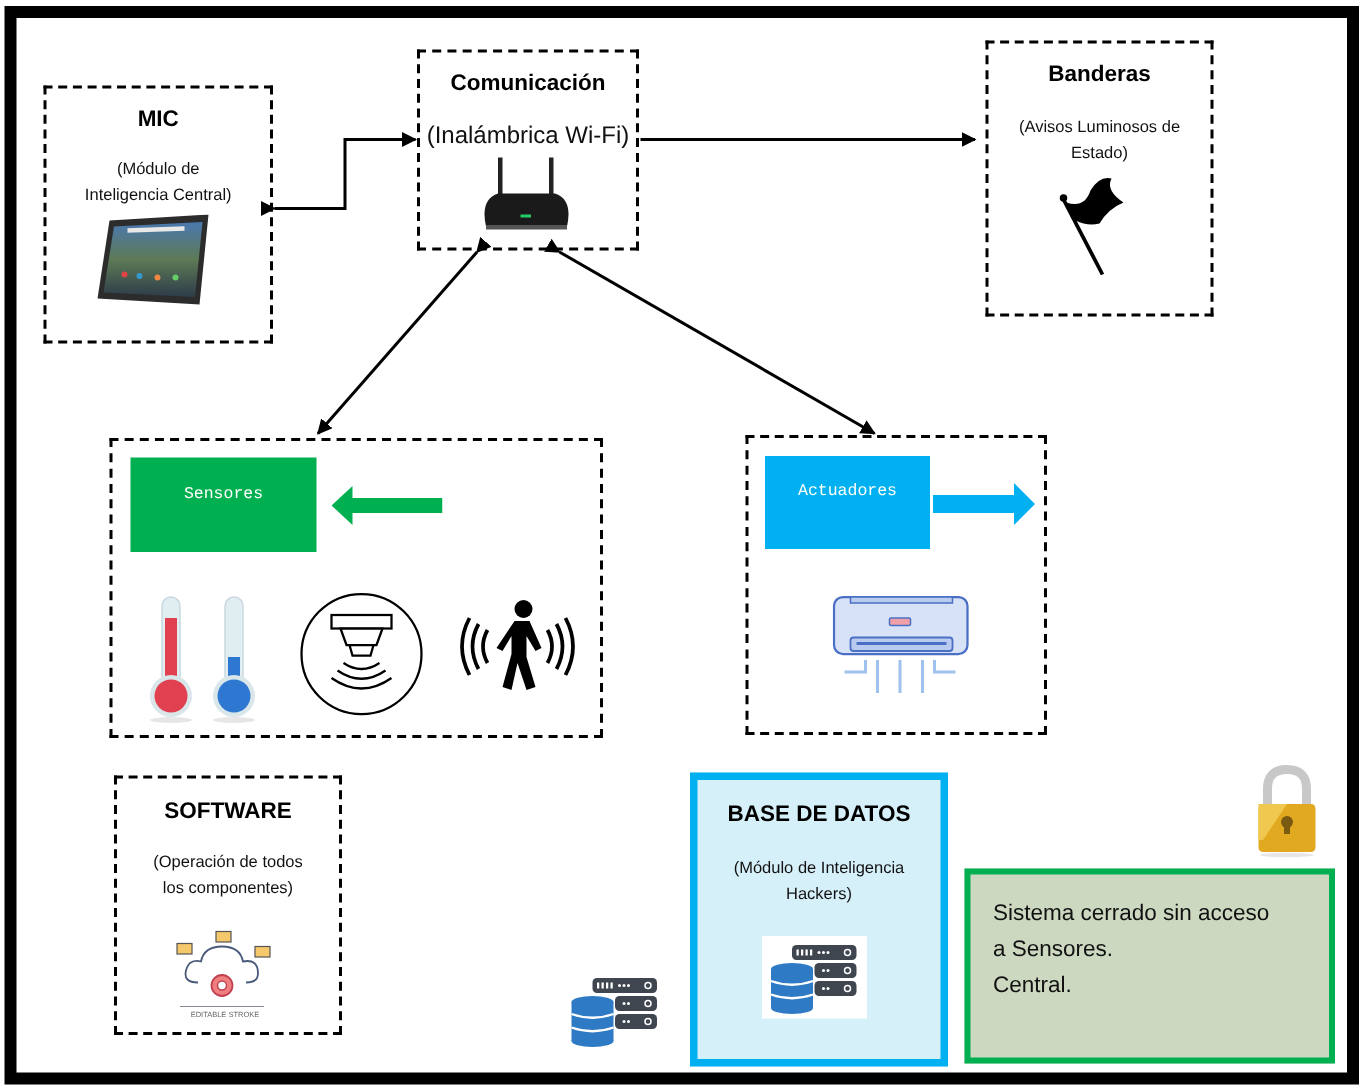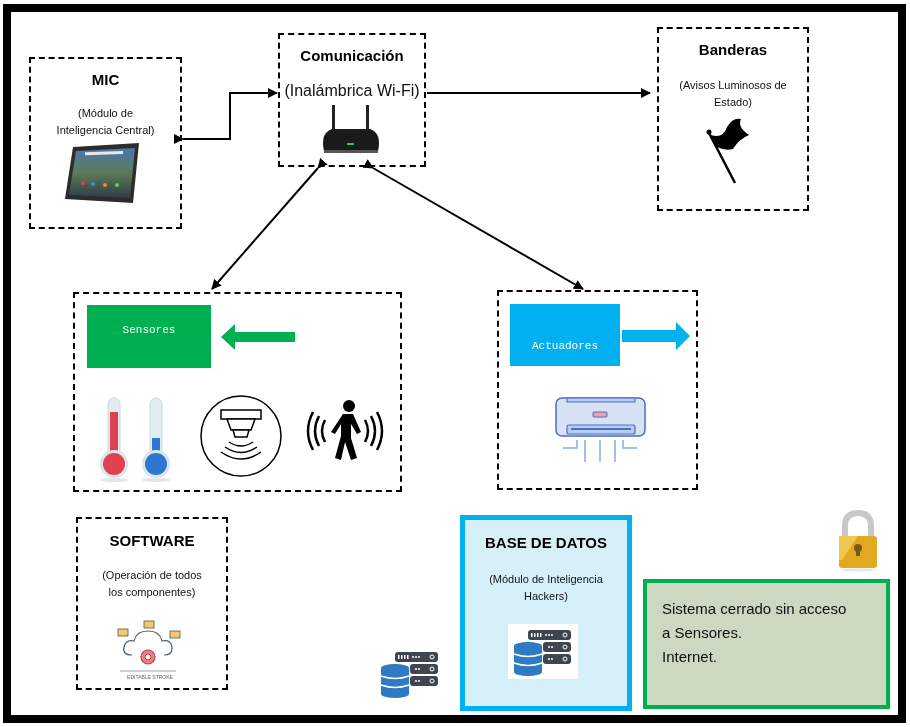--- a/index.html
+++ b/index.html
@@ -109,21 +109,21 @@
     <path d="M20,22 Q14,33 20,44" fill="none" stroke="#000" stroke-width="2.5"></path>
     <path d="M60,22 Q66,33 60,44" fill="none" stroke="#000" stroke-width="2.5"></path>
     <path d="M66,18 Q74,33 66,48" fill="none" stroke="#000" stroke-width="2.5"></path>
     <path d="M72,14 Q82,33 72,52" fill="none" stroke="#000" stroke-width="2.5"></path>
     <circle cx="44" cy="8" r="6" fill="#000"></circle>
     <path d="M38,16 L48,16 L56,34 L52,36 L46,26 L46,40 L52,60 L46,62 L40,44 L36,62 L30,60 L36,38 L36,26 L30,36 L26,34 Z" fill="#000"></path>
   </svg>
 </div>
 
 <div class="dbox" style="left:497px;top:290px;width:201px;height:200px;">
-  <div class="abs serif" style="left:11px;top:12px;width:110px;height:62px;background:#00b0f0;color:#fff;font-size:11px;text-align:center;padding-top:36px;">Actuadores</div>
+  <div class="abs serif" style="left:11px;top:12px;width:110px;height:62px;background:#00b0f0;color:#fff;font-size:11px;text-align:center;padding-top:18px;">Actuadores</div>
   <svg class="abs" style="left:123px;top:30px;" width="68" height="28" viewBox="0 0 68 28">
     <polygon points="0,8 54,8 54,0 68,14 54,28 54,20 0,20" fill="#00b0f0"></polygon>
   </svg>
   <svg class="abs" style="left:56px;top:104px;" width="92" height="70" viewBox="0 0 92 70">
     <rect x="1" y="2" width="89" height="38" rx="6" fill="#d7e2f6" stroke="#4a6fc4" stroke-width="1.5"></rect>
     <rect x="12" y="2" width="68" height="4" fill="#b9cbef" stroke="#4a6fc4" stroke-width="1"></rect>
     <rect x="38" y="16" width="14" height="5" rx="1" fill="#f0a0a8" stroke="#4a6fc4"></rect>
     <rect x="12" y="29" width="68" height="9" rx="2" fill="#b9cbef" stroke="#4a6fc4" stroke-width="1.2"></rect>
     <line x1="16" y1="33" x2="76" y2="33" stroke="#4a6fc4" stroke-width="2"></line>
     <g stroke="#9ec1ee" stroke-width="2" fill="none">
@@ -216,14 +216,14 @@
   <rect x="3" y="26" width="38" height="32" rx="3" fill="#e0a920"></rect>
   <polygon points="3,26 22,26 6,50 3,50" fill="#f0c850"></polygon>
   <circle cx="22" cy="38" r="4" fill="#7a5a10"></circle>
   <rect x="20" y="38" width="4" height="8" fill="#7a5a10"></rect>
   <ellipse cx="22" cy="60" rx="18" ry="1.5" fill="#e6e6e6"></ellipse>
 </svg>
 
 <div class="abs" style="left:643px;top:579px;width:247px;height:130px;border:4px solid #00b050;background:#ccd8c0;padding:14px 0 0 15px;font-size:15px;line-height:24px;color:#111;">
   <div>Sistema cerrado sin acceso</div>
   <div>a Sensores.</div>
-  <div>Internet.</div>
+  <div>Central.</div>
 </div>
 
 </body></html>

